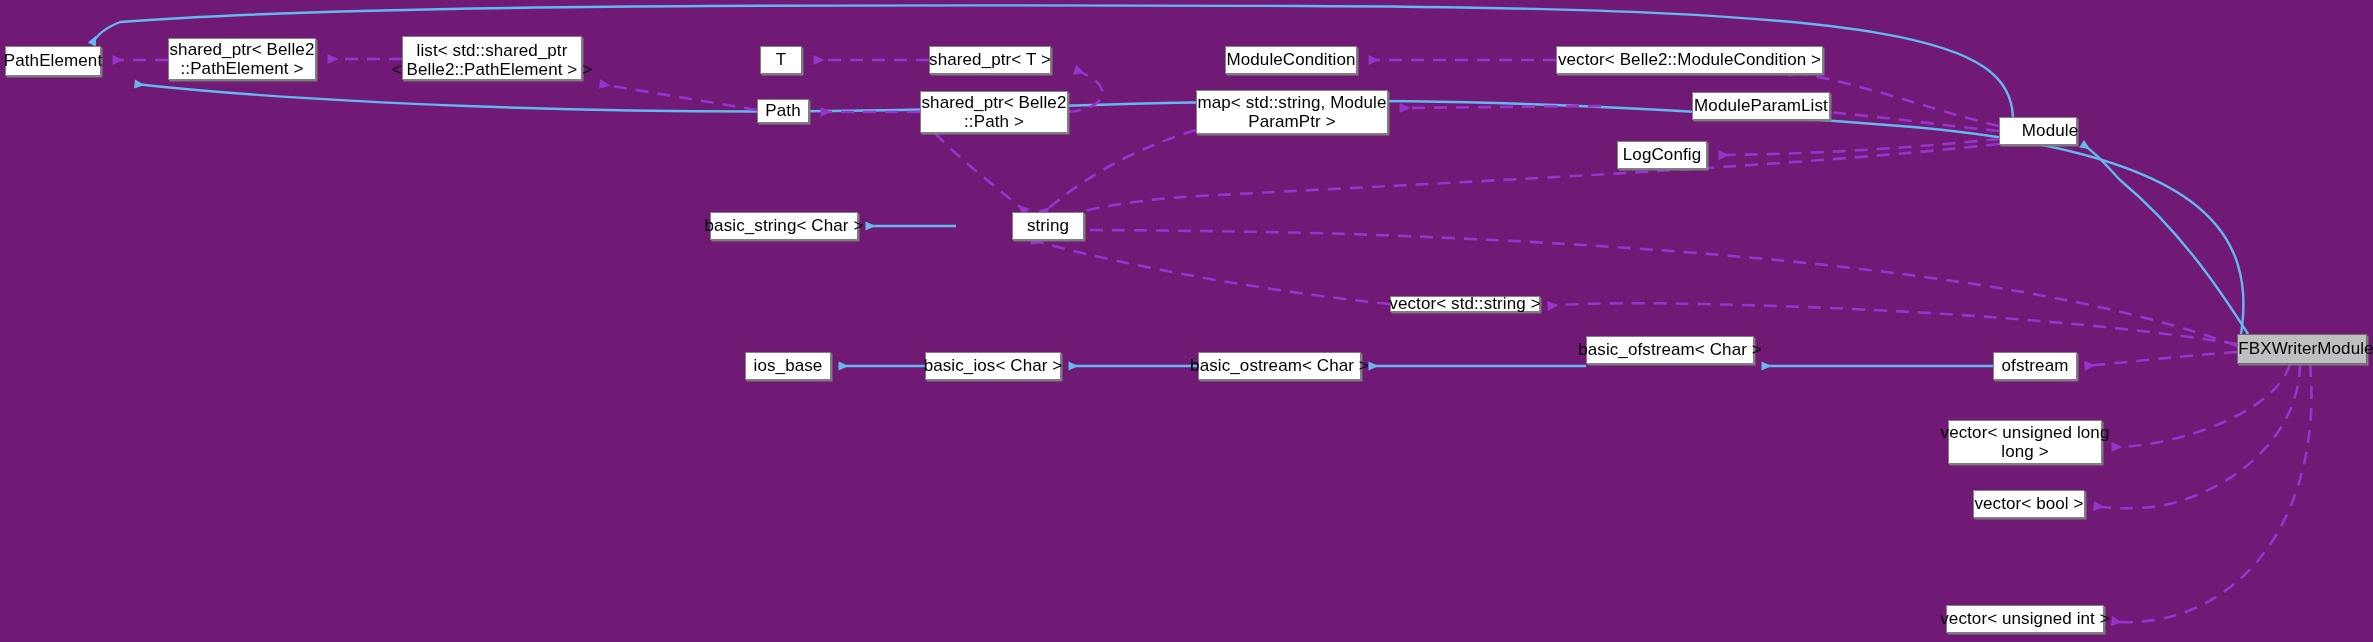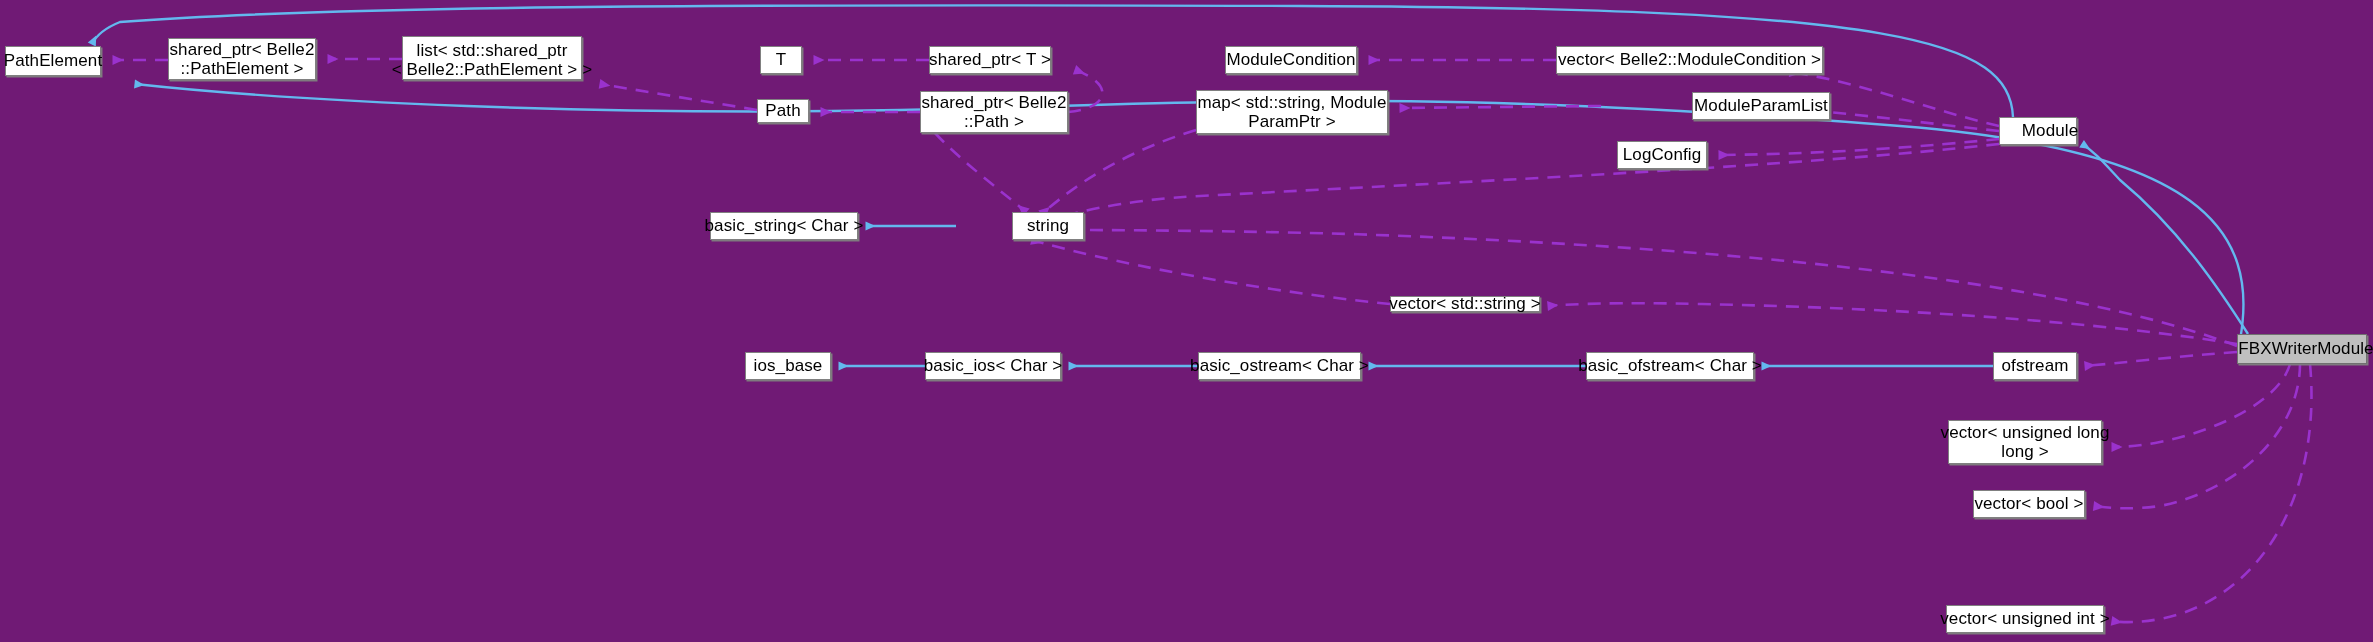--- a/index.html
+++ b/index.html
@@ -113,21 +113,21 @@
 ParamPtr &gt;</span></div>
       <div class="node" style="left: 1692px; top: 92px; width: 138px; height: 28px;"><span>ModuleParamList</span></div>
       <div class="node" style="left: 1617px; top: 141px; width: 90px; height: 28px;"><span>LogConfig</span></div>
       <div class="node" style="left: 1999px; top: 117px; width: 78px; height: 28px; padding-left: 24px;"><span>Module</span></div>
       <div class="node" style="left: 710px; top: 212px; width: 148px; height: 28px;"><span>basic_string&lt; Char &gt;</span></div>
       <div class="node" style="left: 1012px; top: 212px; width: 72px; height: 28px;"><span>string</span></div>
       <div class="node" style="left: 1390px; top: 296px; width: 150px; height: 16px;"><span>vector&lt; std::string &gt;</span></div>
       <div class="node" style="left: 745px; top: 352px; width: 86px; height: 28px;"><span>ios_base</span></div>
       <div class="node" style="left: 925px; top: 352px; width: 136px; height: 28px;"><span>basic_ios&lt; Char &gt;</span></div>
       <div class="node" style="left: 1198px; top: 352px; width: 163px; height: 28px;"><span>basic_ostream&lt; Char &gt;</span></div>
-      <div class="node" style="left: 1586px; top: 352px; width: 168px; height: 28px;"><span>basic_ofstream&lt; Char &gt;</span></div>
+      <div class="node" style="left: 1586px; top: 336px; width: 168px; height: 28px;"><span>basic_ofstream&lt; Char &gt;</span></div>
       <div class="node" style="left: 1993px; top: 352px; width: 84px; height: 28px;"><span>ofstream</span></div>
       <div class="node focus" style="left: 2237px; top: 334px; width: 130px; height: 30px;"><span>FBXWriterModule</span></div>
       <div class="node" style="left: 1948px; top: 420px; width: 154px; height: 44px;"><span>vector&lt; unsigned long
 long &gt;</span></div>
       <div class="node" style="left: 1973px; top: 490px; width: 112px; height: 28px; text-align: center;"><span>vector&lt; bool &gt;</span></div>
       <div class="node" style="left: 1946px; top: 605px; width: 158px; height: 28px;"><span>vector&lt; unsigned int &gt;</span></div>
     </div>
 
 </div>
 

